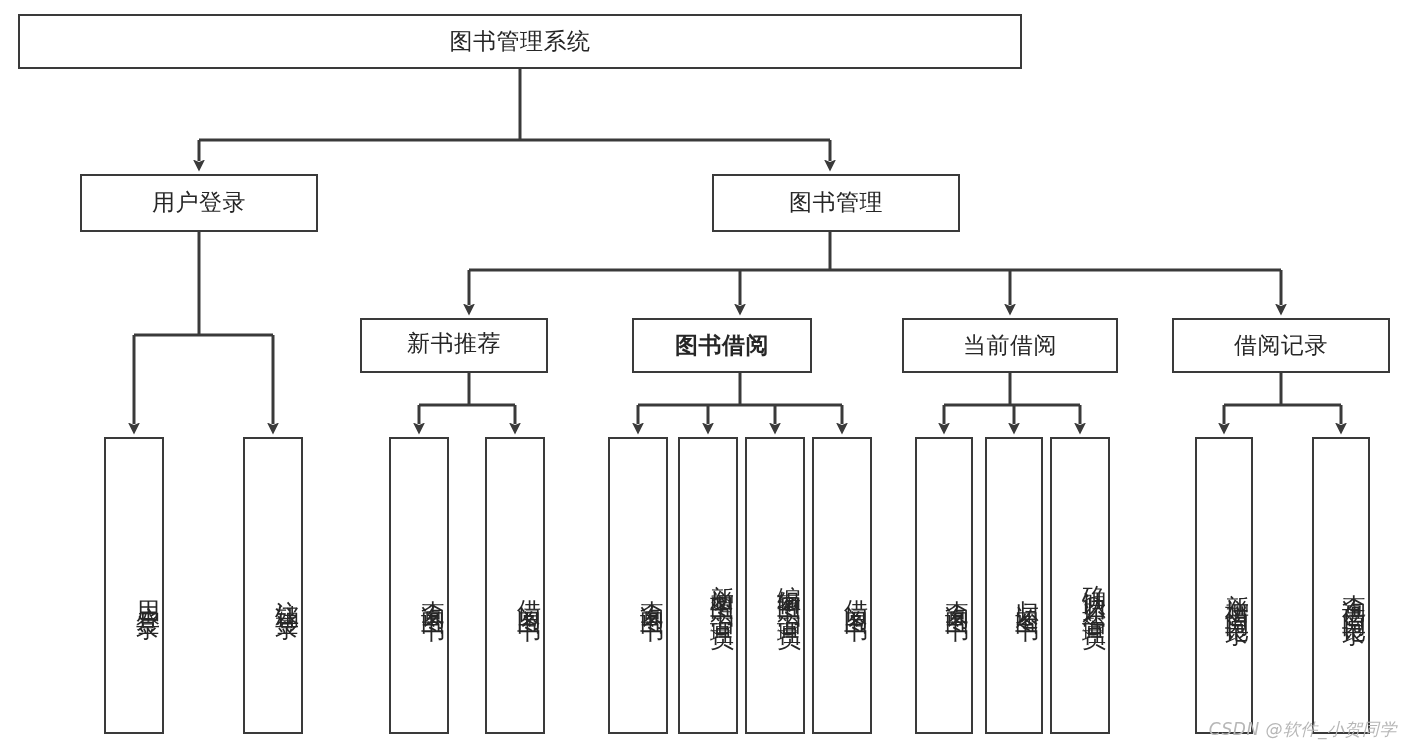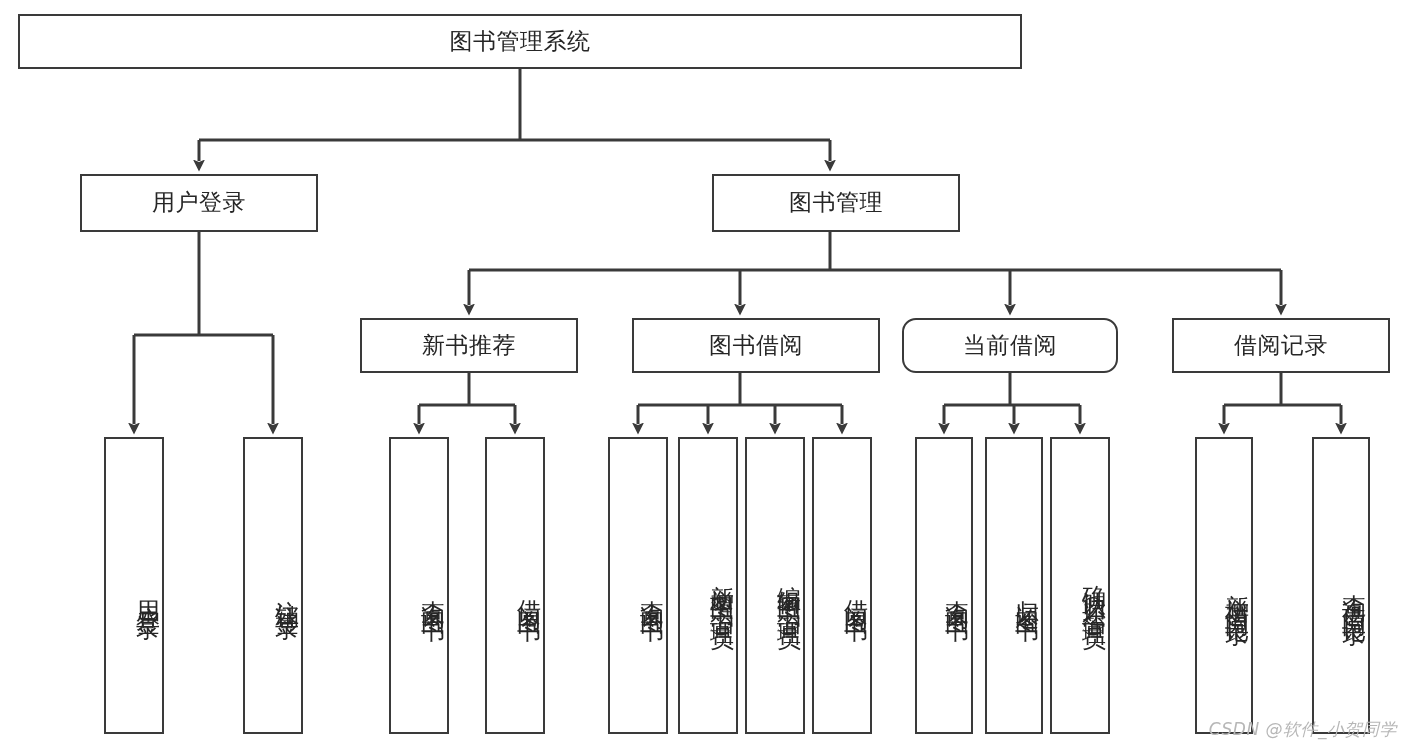--- a/index.html
+++ b/index.html
@@ -124,27 +124,27 @@
   <div id="nodes">
       <div class="node horiz root" style="left: 18px; top: 14px; width: 1004px; height: 55px;">
         <span class="label">图书管理系统</span>
       </div>
       <div class="node horiz" style="left: 80px; top: 174px; width: 238px; height: 58px;">
         <span class="label">用户登录</span>
       </div>
       <div class="node horiz" style="left: 712px; top: 174px; width: 248px; height: 58px;">
         <span class="label">图书管理</span>
       </div>
-      <div class="node horiz" style="left: 360px; top: 318px; width: 218px; height: 55px;">
+      <div class="node horiz" style="left: 360px; top: 318px; width: 188px; height: 55px; font-family: Liberation Mono, monospace;">
         <span class="label">新书推荐</span>
       </div>
-      <div class="node horiz" style="left: 632px; top: 318px; width: 248px; height: 55px;">
+      <div class="node horiz" style="left: 632px; top: 318px; width: 180px; height: 55px; font-weight: bold;">
         <span class="label">图书借阅</span>
       </div>
-      <div class="node horiz" style="left: 902px; top: 318px; width: 216px; height: 55px; border-radius: 14px;">
+      <div class="node horiz" style="left: 902px; top: 318px; width: 216px; height: 55px;">
         <span class="label">当前借阅</span>
       </div>
       <div class="node horiz" style="left: 1172px; top: 318px; width: 218px; height: 55px;">
         <span class="label">借阅记录</span>
       </div>
       <div class="node vert" style="left: 104px; top: 437px; width: 60px; height: 297px;">
         <span class="label">用户登录</span>
       </div>
       <div class="node vert" style="left: 243px; top: 437px; width: 60px; height: 297px;">
         <span class="label">注销登录</span>

